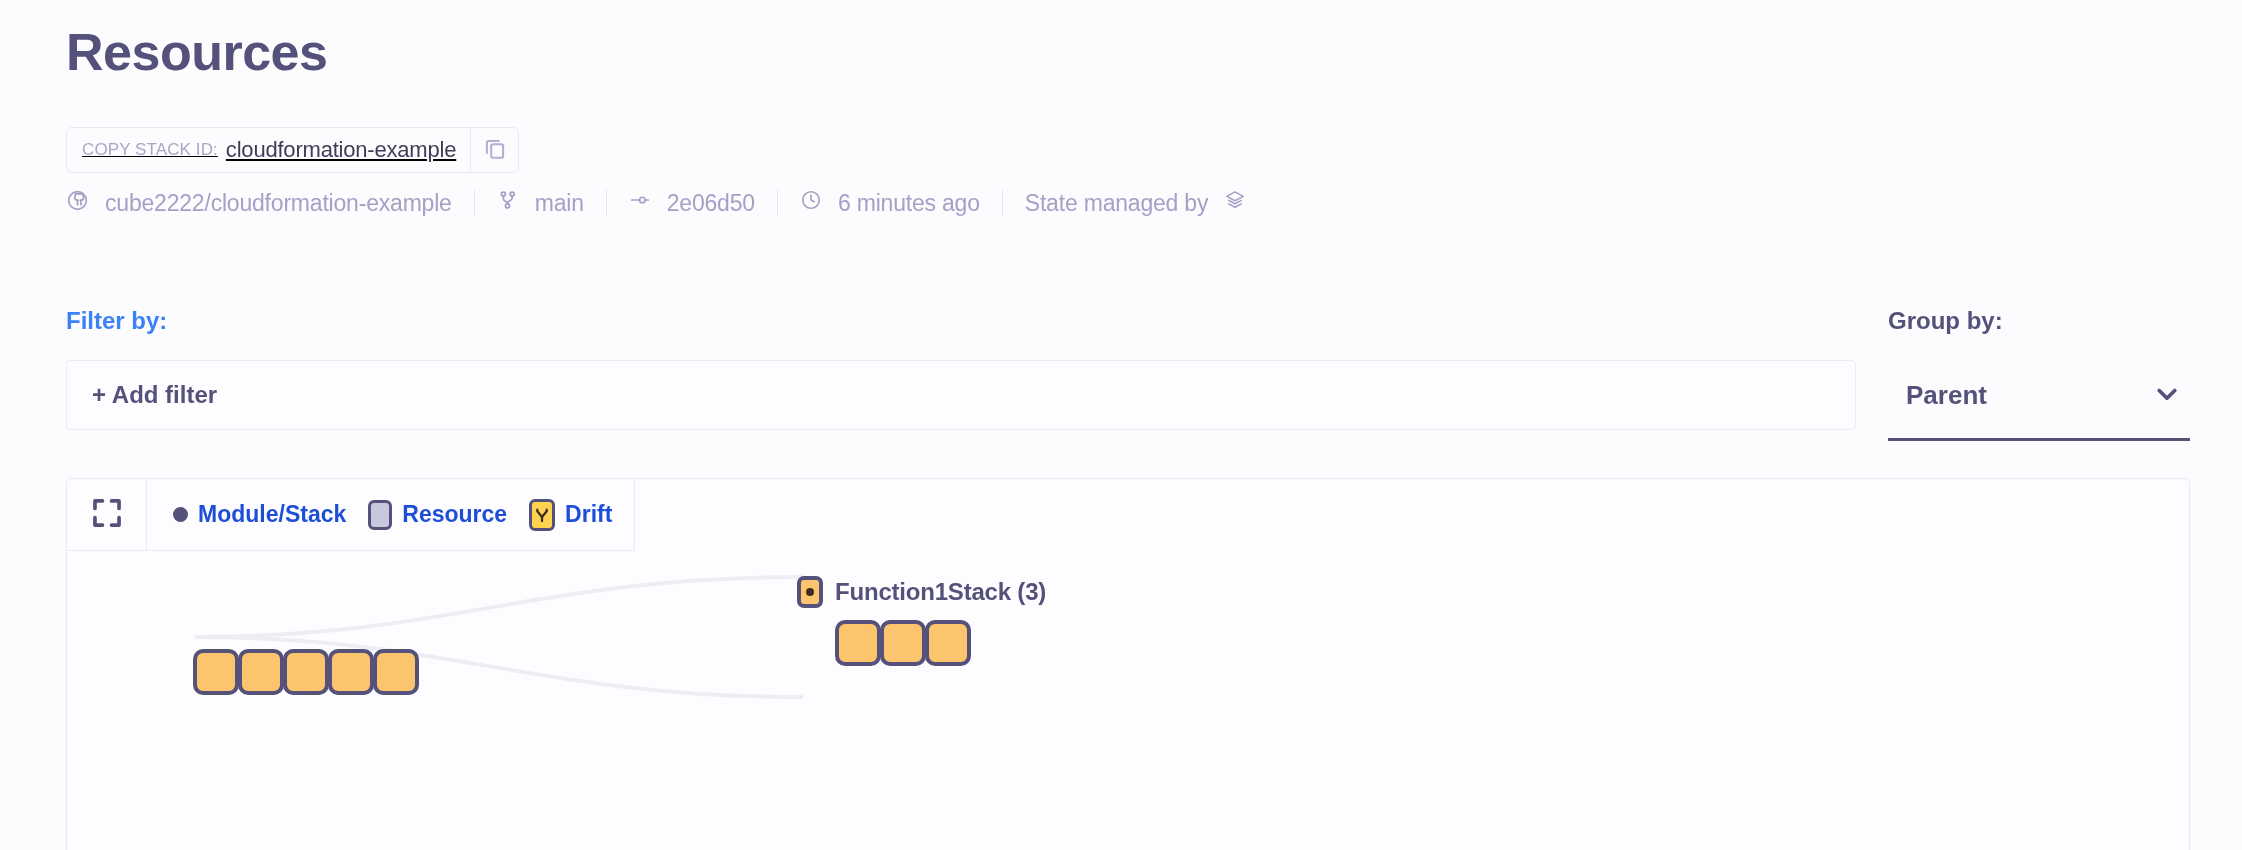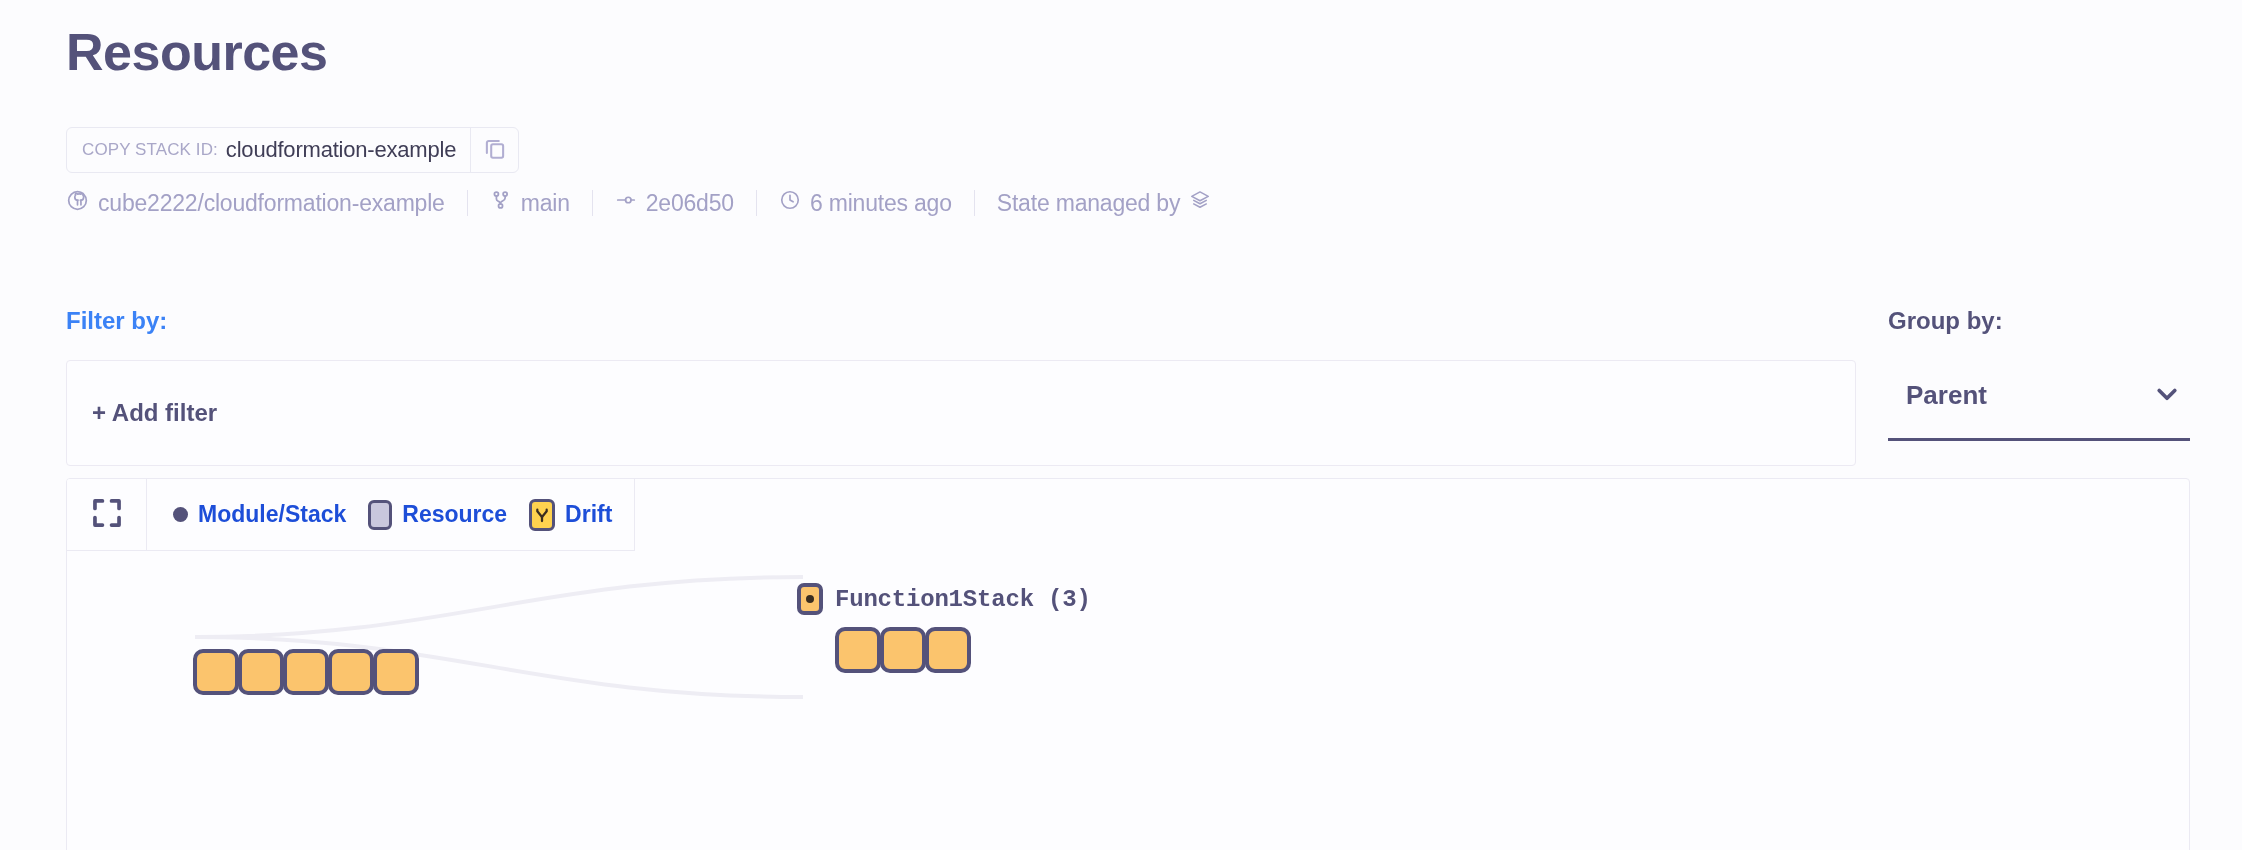--- a/index.html
+++ b/index.html
@@ -28,20 +28,21 @@
   .stack-id-pill {
     position: absolute;
     left: 58px;
     top: 127px;
     height: 46px;
     display: flex;
     align-items: stretch;
     border: 1px solid #e9e9f2;
     border-radius: 6px;
     background: #fcfcfe;
+    text-decoration: underline;
   }
   .stack-id-inner {
     display: flex;
     align-items: center;
     gap: 8px;
     padding: 0 14px 0 15px;
   }
   .copy-label {
     font-size: 17px;
     font-weight: 400;
@@ -70,21 +71,21 @@
     top: 188px;
     display: flex;
     align-items: center;
     height: 30px;
     font-size: 23px;
     color: #a3a1c6;
   }
   .meta-item {
     display: flex;
     align-items: center;
-    gap: 9px;
+    gap: 16px;
     white-space: nowrap;
   }
   .meta-item .mtext { color: #a3a1c6; letter-spacing: -0.2px; }
   .meta-sep {
     width: 1px;
     height: 26px;
     background: #e4e3ef;
     margin: 0 22px;
     flex: 0 0 auto;
   }
@@ -105,21 +106,21 @@
     font-size: 24px;
     font-weight: 700;
     color: #54527a;
   }
 
   .filter-box {
     position: absolute;
     left: 58px;
     top: 360px;
     width: 1790px;
-    height: 106px;
+    height: 70px;
     border: 1px solid #eceaf3;
     border-radius: 4px;
     background: #fdfdff;
     display: flex;
     align-items: center;
   }
   .add-filter {
     margin-left: 25px;
     font-size: 24px;
     font-weight: 700;
@@ -432,21 +433,21 @@
           <div class="children-row" style="margin-left:38px;">
             <span class="child-box"></span>
             <span class="child-box"></span>
             <span class="child-box"></span>
             <span class="child-box"></span>
             <span class="child-box"></span>
           </div>
         </div>
       </div>
 
-      <div class="node" style="left:730px; top:32px;font-family:Liberation Mono, monospace;">
+      <div class="node" style="left:730px; top:25px;">
         <div>
           <div class="node-head">
             <span class="node-marker">
                 <i></i>
               </span>
             <span class="node-label">Function1Stack (3)</span>
           </div>
           <div class="children-row" style="margin-left:38px;">
             <span class="child-box"></span>
             <span class="child-box"></span>

